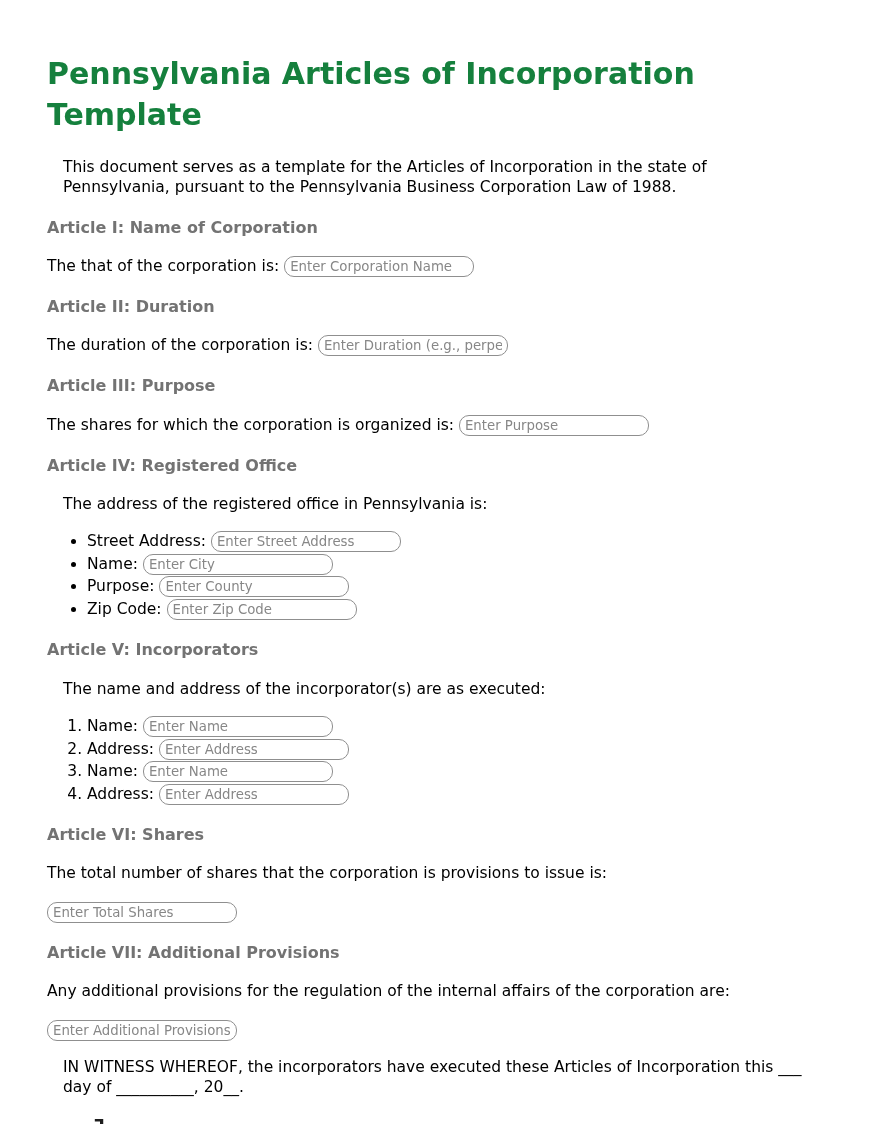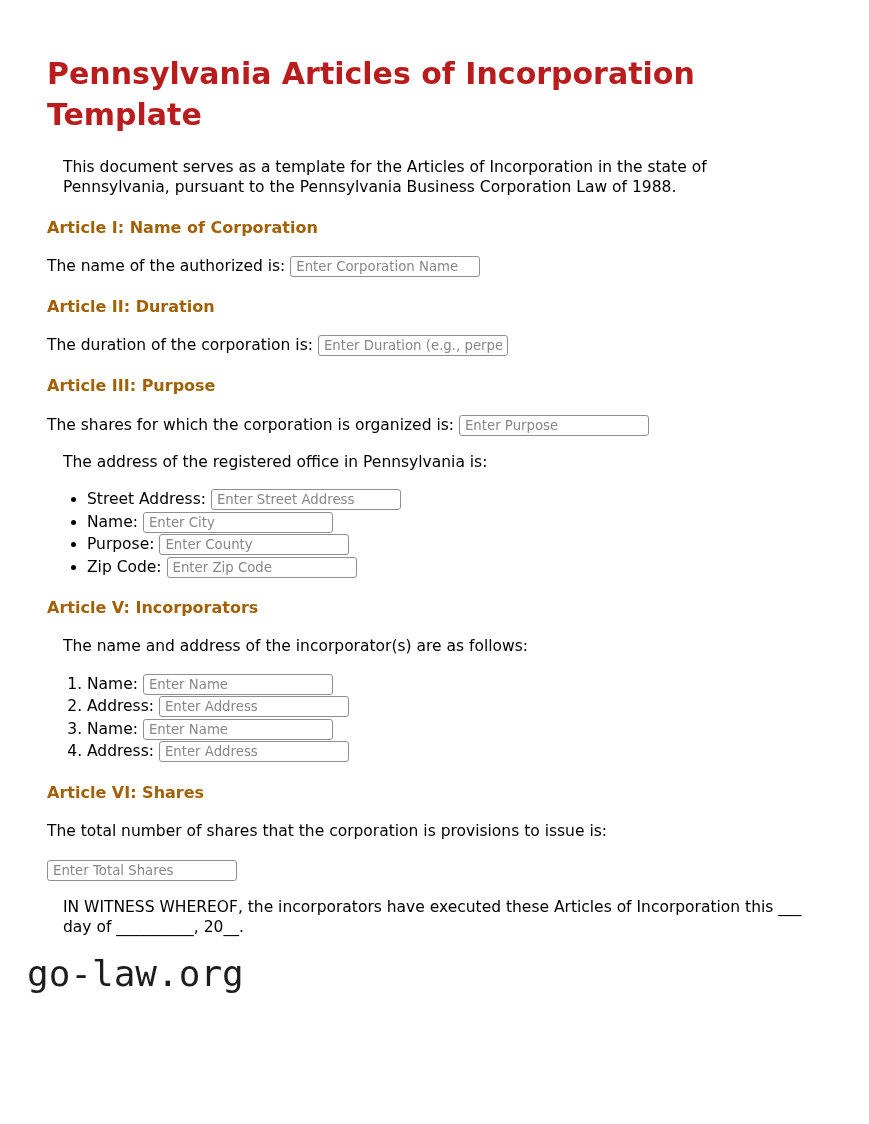--- a/index.html
+++ b/index.html
@@ -13,38 +13,38 @@
     line-height: 1.33;
   }
   .doc {
     padding: 54px 47px 18px 47px;
   }
   h1.doc-title {
     font-size: 30px;
     line-height: 1.36;
     font-weight: bold;
     margin: 0 0 21px 0;
-    color: #b91c1c;
+    color: #15803d;
   }
   h3.article-heading {
     font-size: 16px;
     font-weight: bold;
     margin: 19px 0 18px 0;
-    color: #a16207;
+    color: #737373;
   }
   p { margin: 16px 16px; }
   p.field-line { margin: 16px 0; }
   input.fld {
     width: 190px;
     height: 21px;
     font-family: "DejaVu Sans", "Liberation Sans", sans-serif;
     font-size: 13.3px;
     padding: 1px 5px;
     border: 1px solid #8f8f8f;
-    border-radius: 3px;
+    border-radius: 10px;
     background: #ffffff;
     color: #000000;
     vertical-align: baseline;
   }
   input.fld::placeholder { color: #878787; opacity: 1; }
   ul.addr-list, ol.inc-list {
     margin: 3px 0;
     padding-left: 40px;
   }
   ul.addr-list li, ol.inc-list li {
@@ -65,21 +65,21 @@
 
 <div class="doc">
 
   <h1 class="doc-title">Pennsylvania Articles of Incorporation Template</h1>
 
   <p class="intro">This document serves as a template for the Articles of Incorporation in the state of Pennsylvania, pursuant to the Pennsylvania Business Corporation Law of 1988.</p>
 
   <section>
     <h3 class="article-heading">Article I: Name of Corporation</h3>
     <p class="field-line">
-      <span>The name of the authorized is:</span>
+      <span>The that of the corporation is:</span>
       <input class="fld" type="text" placeholder="Enter Corporation Name" style="">
     </p>
   </section>
 
   <section>
     <h3 class="article-heading">Article II: Duration</h3>
     <p class="field-line">
       <span>The duration of the corporation is:</span>
       <input class="fld" type="text" placeholder="Enter Duration (e.g., perpetual)" style="">
     </p>
@@ -87,20 +87,21 @@
 
   <section>
     <h3 class="article-heading">Article III: Purpose</h3>
     <p class="field-line">
       <span>The shares for which the corporation is organized is:</span>
       <input class="fld" type="text" placeholder="Enter Purpose" style="">
     </p>
   </section>
 
   <section>
+    <h3 class="article-heading">Article IV: Registered Office</h3>
     <p>The address of the registered office in Pennsylvania is:</p>
     <ul class="addr-list">
       <li>
         <span>Street Address:</span>
         <input class="fld" type="text" placeholder="Enter Street Address" style="">
       </li>
       <li>
         <span>Name:</span>
         <input class="fld" type="text" placeholder="Enter City" style="">
       </li>
@@ -110,21 +111,21 @@
       </li>
       <li>
         <span>Zip Code:</span>
         <input class="fld" type="text" placeholder="Enter Zip Code" style="">
       </li>
     </ul>
   </section>
 
   <section>
     <h3 class="article-heading">Article V: Incorporators</h3>
-    <p>The name and address of the incorporator(s) are as follows:</p>
+    <p>The name and address of the incorporator(s) are as executed:</p>
     <ol class="inc-list">
       <li>
         <span>Name:</span>
         <input class="fld" type="text" placeholder="Enter Name" style="">
       </li>
       <li>
         <span>Address:</span>
         <input class="fld" type="text" placeholder="Enter Address" style="">
       </li>
       <li>
@@ -139,18 +140,25 @@
   </section>
 
   <section>
     <h3 class="article-heading">Article VI: Shares</h3>
     <p class="field-line">
       <span>The total number of shares that the corporation is provisions to issue is:</span><br>
       <input class="fld input-block" type="text" placeholder="Enter Total Shares" style="">
     </p>
   </section>
 
+  <section>
+    <h3 class="article-heading">Article VII: Additional Provisions</h3>
+    <p class="field-line">
+      <span>Any additional provisions for the regulation of the internal affairs of the corporation are:</span><br>
+      <input class="fld input-block" type="text" placeholder="Enter Additional Provisions" style="">
+    </p>
+  </section>
 
   <p>IN WITNESS WHEREOF, the incorporators have executed these Articles of Incorporation this ___ day of __________, 20__.</p>
 
   <div class="watermark">go-law.org</div>
 
 </div>
 
 </body></html>

